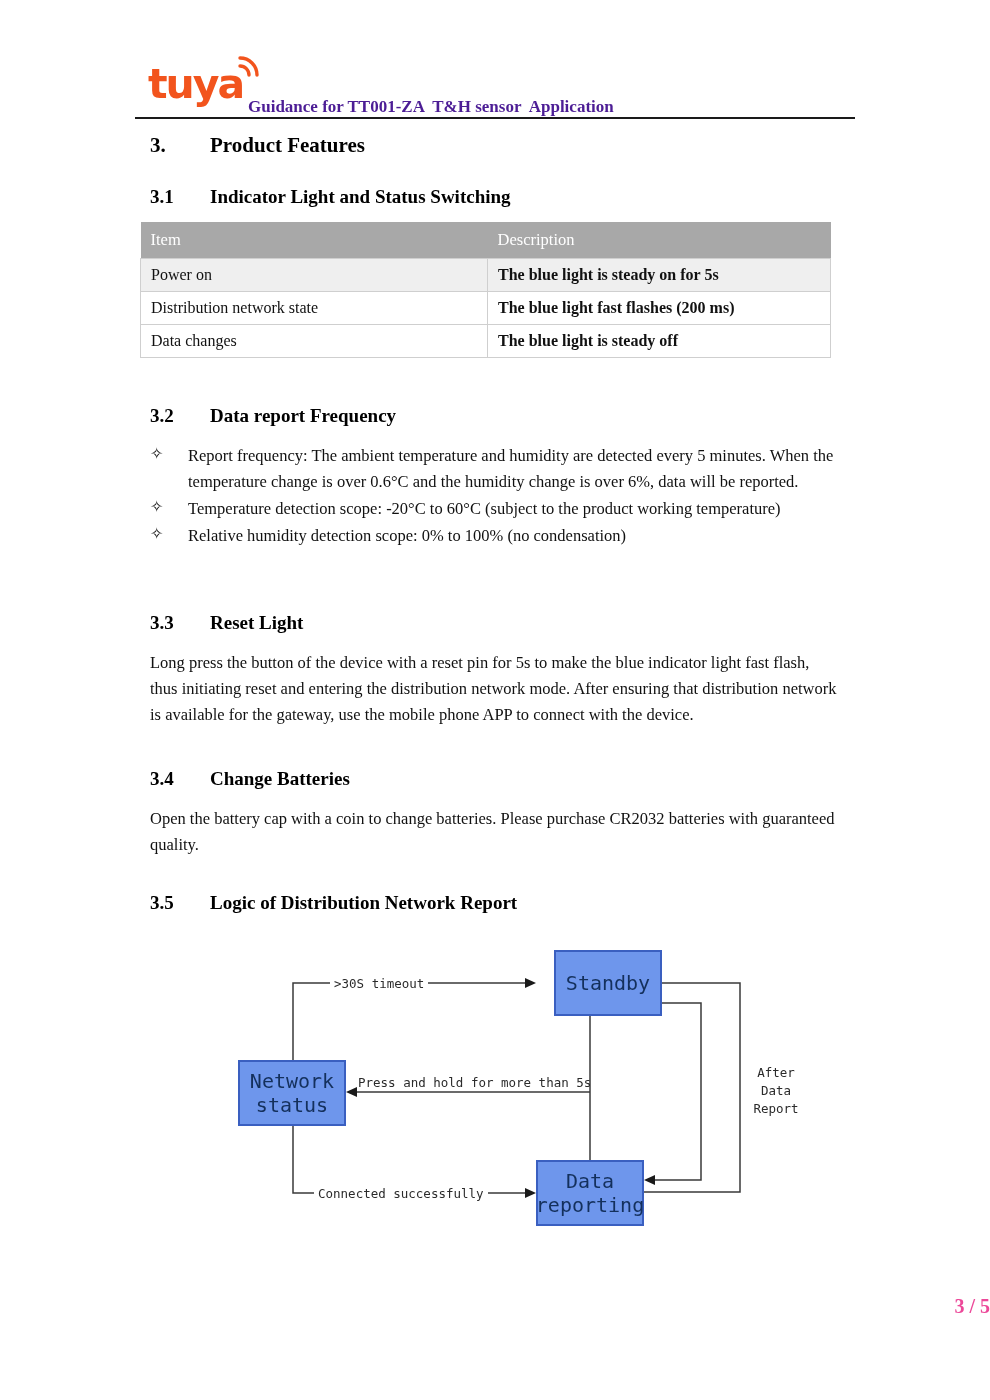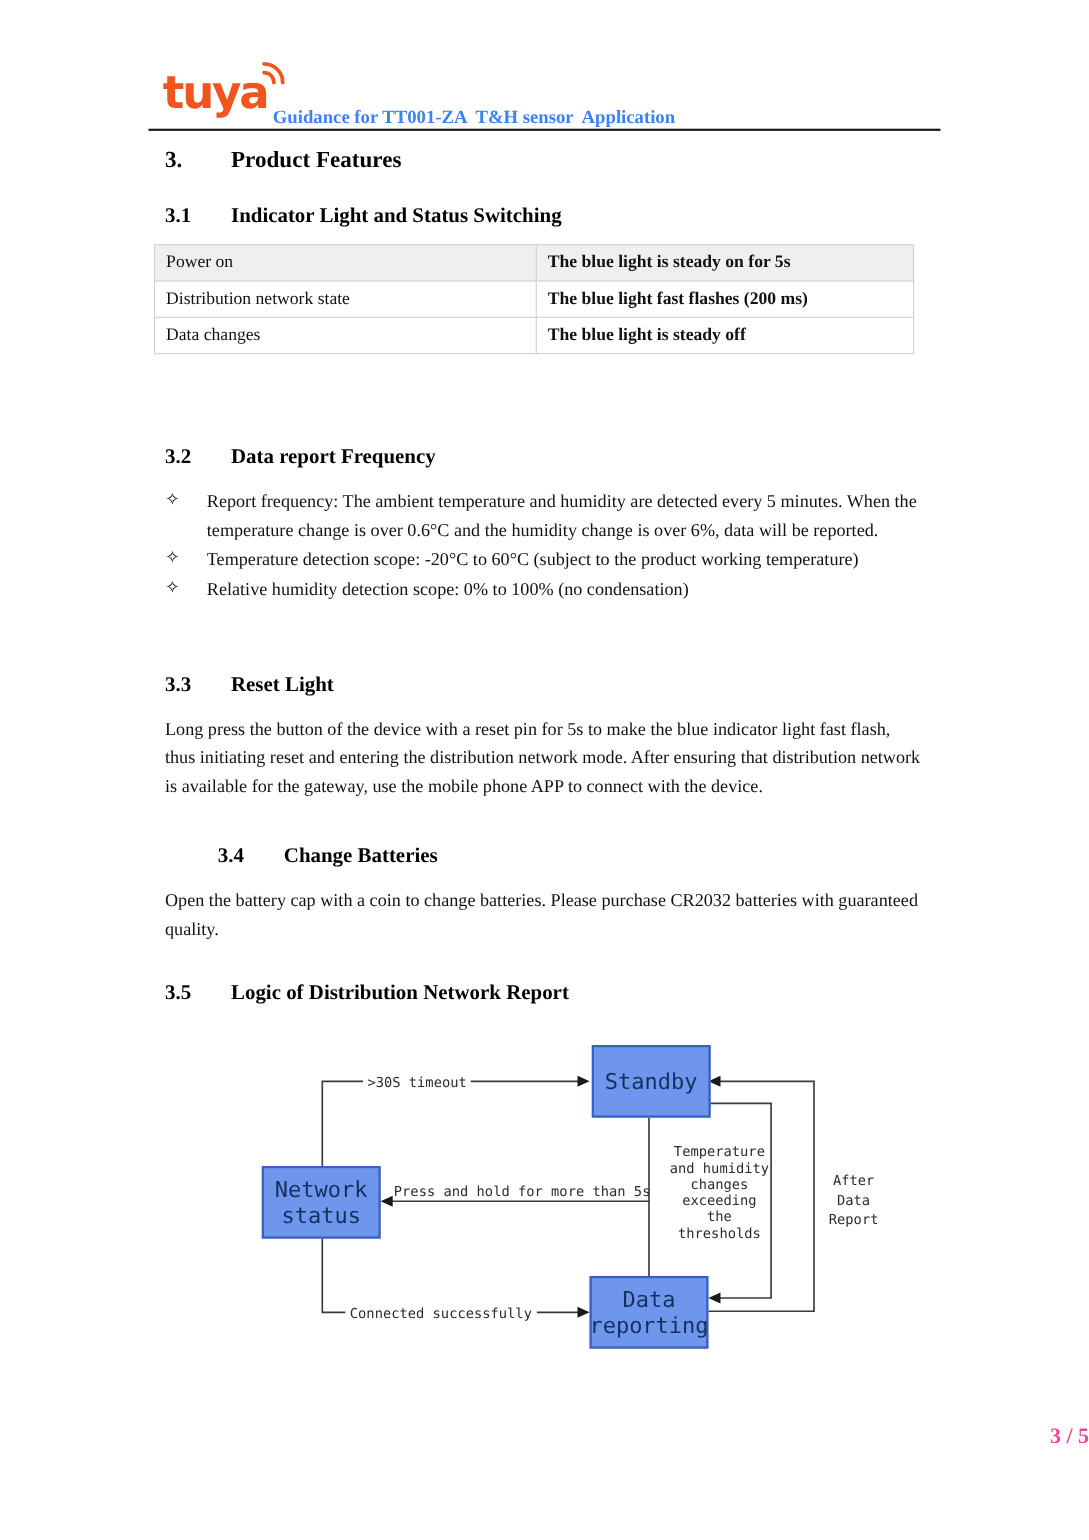--- a/index.html
+++ b/index.html
@@ -19,21 +19,21 @@
     position: absolute; left: 148px; top: 60px;
     font-family: "DejaVu Sans", sans-serif;
     font-weight: bold; font-size: 41px; line-height: 48px;
     letter-spacing: -2px;
     color: var(--logo-orange, #f2541d);
   }
   .logo-signal { position: absolute; top: -11px; right: -20px; }
   .doc-title {
     position: absolute; left: 248px; top: 97px;
     font-weight: bold; font-size: 17px; white-space: pre;
-    color: #3b82f6;
+    color: #4c1d95;
   }
   .header-rule {
     position: absolute; left: 135px; top: 117px;
     width: 720px; height: 2px; background: #1a1a1a;
   }
 
   
   .h1, .h2 {
     position: absolute; left: 150px; display: flex;
     font-weight: bold; color: #000;
@@ -81,21 +81,21 @@
   .flow-svg { position: absolute; left: 0; top: 0; }
   .flow-box {
     position: absolute; width: 108px; height: 66px;
     background: var(--node-fill, #6e96ec);
     border: 2px solid var(--node-border, #3a5fc0);
     color: var(--node-text, #14305c);
     display: flex; align-items: center; justify-content: center;
     text-align: center; font-size: 20px; line-height: 24px;
     white-space: pre-line;
   }
-  .box-standby { left: 308px; top: 20px; }
+  .box-standby { left: 324px; top: 20px; }
   .box-network { left: 8px; top: 130px; }
   .box-data    { left: 306px; top: 230px; }
   .edge-label {
     position: absolute; font-size: 12.5px; color: #2b2b2b;
     line-height: 15px; white-space: pre-line;
   }
   .lbl-timeout   { left: 100px; top: 46px;  background: #fff; padding: 0 4px; }
   .lbl-press     { left: 128px; top: 145px; }
   .lbl-connected { left: 84px;  top: 256px; background: #fff; padding: 0 4px; }
   .lbl-temp      { left: 378px; top: 110px; width: 92px; text-align: center; line-height: 14.8px; }
@@ -131,20 +131,24 @@
     <span class="h-num">3.1</span>
     <span>Indicator Light and Status Switching</span>
   </div>
 
   <table class="feature-table">
     <colgroup>
         <col class="c1">
         <col class="c2">
       </colgroup>
     <tbody>
+        <tr>
+      <th>Item</th>
+      <th>Description</th>
+    </tr>
     <tr class="alt">
       <td>Power on</td>
       <td class="desc">The blue light is steady on for 5s</td>
     </tr>
     <tr>
       <td>Distribution network state</td>
       <td class="desc">The blue light fast flashes (200 ms)</td>
     </tr>
     <tr>
       <td>Data changes</td>
@@ -172,21 +176,21 @@
       <span class="bullet-text">Relative humidity detection scope: 0% to 100% (no condensation)</span>
     </li>
   </ul>
 
   <div class="h2" style="top:612px;">
     <span class="h-num">3.3</span>
     <span>Reset Light</span>
   </div>
   <p class="para" style="top:650px;">Long press the button of the device with a reset pin for 5s to make the blue indicator light fast flash, thus initiating reset and entering the distribution network mode. After ensuring that distribution network is available for the gateway, use the mobile phone APP to connect with the device.</p>
 
-  <div class="h2" style="top:768px;margin-left:48px;">
+  <div class="h2" style="top:768px;">
     <span class="h-num">3.4</span>
     <span>Change Batteries</span>
   </div>
   <p class="para" style="top:806px;">Open the battery cap with a coin to change batteries. Please purchase CR2032 batteries with guaranteed quality.</p>
 
   <div class="h2" style="top:892px;">
     <span class="h-num">3.5</span>
     <span>Logic of Distribution Network Report</span>
   </div>
 
@@ -211,26 +215,20 @@
 
     <div class="flow-box box-standby">Standby</div>
     <div class="flow-box box-network">Network
 status</div>
     <div class="flow-box box-data">Data
 reporting</div>
 
     <div class="edge-label lbl-timeout">&gt;30S timeout</div>
     <div class="edge-label lbl-press">Press and hold for more than 5s</div>
     <div class="edge-label lbl-connected">Connected successfully</div>
-    <div class="edge-label lbl-temp">Temperature
-and humidity
-changes
-exceeding
-the
-thresholds</div>
     <div class="edge-label lbl-after">After
 Data
 Report</div>
   </div>
 
   <div class="footer">3 / 5</div>
 
 </div>
 
 </body></html>

